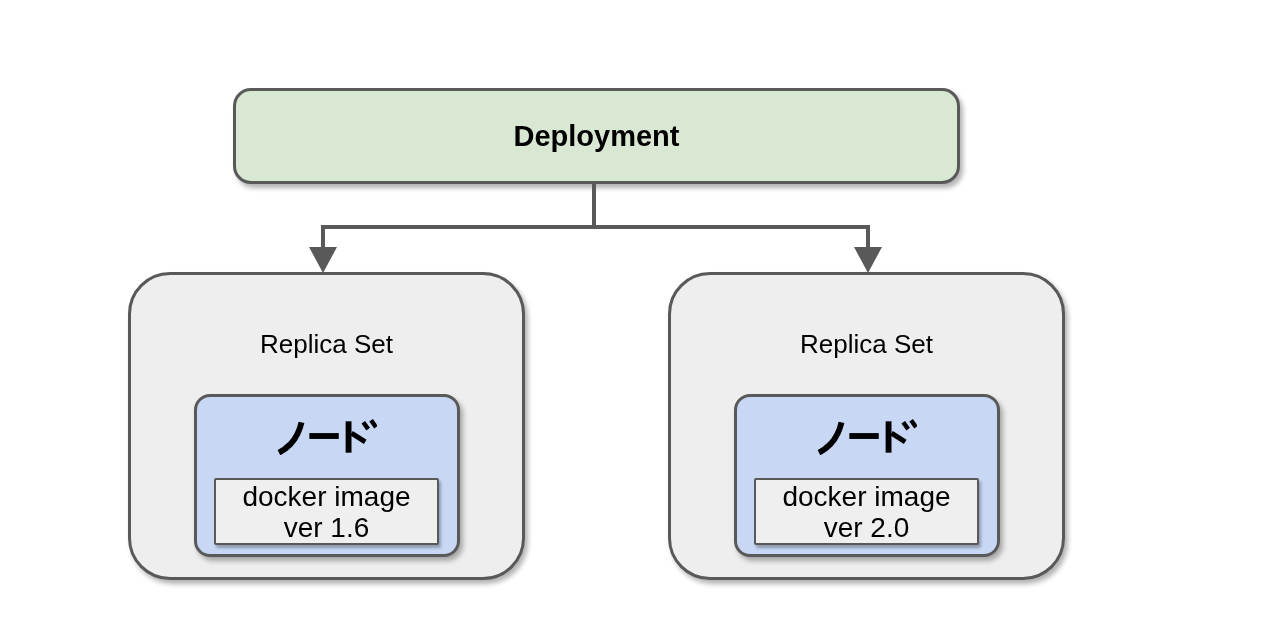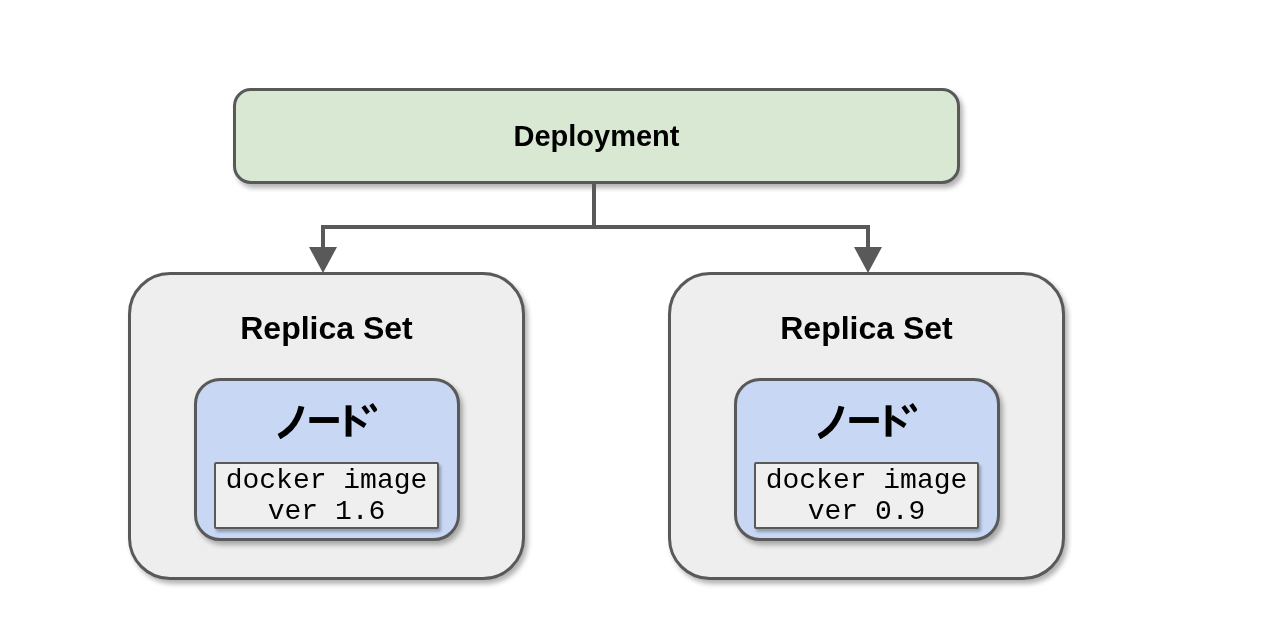--- a/index.html
+++ b/index.html
@@ -41,33 +41,33 @@
   }
   .replica{
     width:397px; height:308px; top:272px;
     background:var(--replica-fill);
     border-radius:42px;
     display:flex; flex-direction:column; align-items:center;
   }
   .replica.left{ left:128px; }
   .replica.right{ left:668px; }
   .replica-title{
-    margin-top:36px;
-    font-size:32px; font-weight:bold; color:var(--text);
+    margin-top:52px;
+    font-size:26px; font-weight:normal; color:var(--text);
     line-height:34px;
   }
   .node{
     box-sizing:border-box;
     margin-top:33px;
     width:266px; height:163px;
     background:var(--node-fill);
     border:3px solid var(--border);
-    border-radius:26px;
+    border-radius:16px;
     box-shadow:3px 4px 5px rgba(0,0,0,0.30);
-    display:flex; flex-direction:column; align-items:center;font-family:Liberation Mono, monospace;
+    display:flex; flex-direction:column; align-items:center;
   }
   .node-label{
     position:relative;
     margin-top:22px;
     width:100px; height:36px;
   }
   .node-label svg{ display:block; width:100px; height:36px; }
   .sr-text{
     position:absolute; width:1px; height:1px;
     overflow:hidden; clip-path:inset(50%); white-space:nowrap;
@@ -148,18 +148,18 @@
           <path class="kana-stroke" stroke-width="6" d="M25 3 Q22 16 14 25 Q8 31 2 34"></path>
           <path class="kana-stroke" stroke-width="6" d="M33 17 L63 17"></path>
           <path class="kana-stroke" stroke-width="6" d="M73 2 L73 34"></path>
           <path class="kana-stroke" stroke-width="5" d="M76 14 L90 23"></path>
           <path class="kana-stroke" stroke-width="4.5" d="M88 3 L93 10"></path>
           <path class="kana-stroke" stroke-width="4.5" d="M96 1 L101 8"></path>
         </svg>
       </div>
       <div class="docker">
         <span class="docker-line">docker image</span>
-        <span class="docker-line">ver 0.9</span>
+        <span class="docker-line">ver 2.0</span>
       </div>
     </div>
   </div>
 
 </div>
 
 </body></html>

